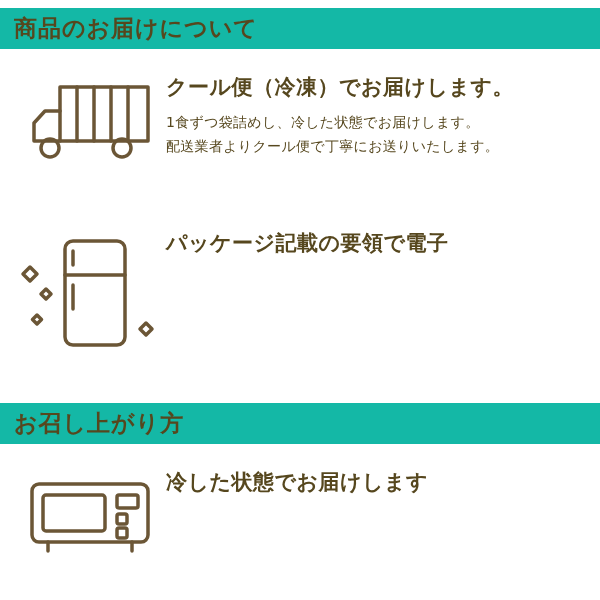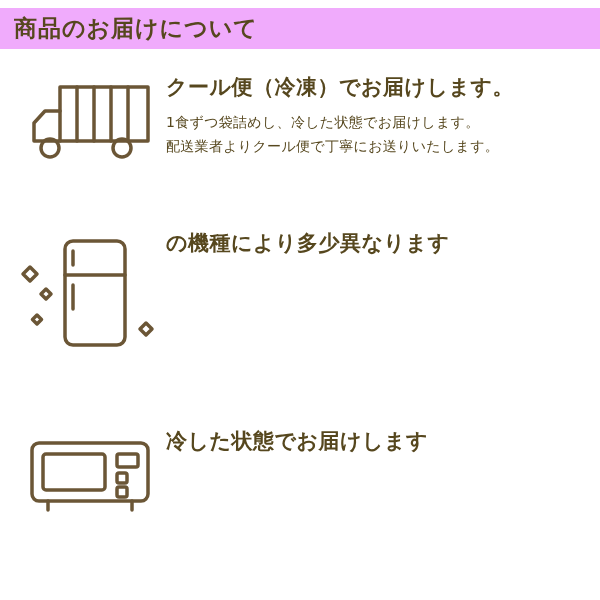--- a/index.html
+++ b/index.html
@@ -6,21 +6,21 @@
   html,body { width:600px; height:600px; }
   body {
     background:#ffffff;
     font-family:"DejaVu Sans","Liberation Sans",sans-serif;
     color:#57481f;
     overflow:hidden;
   }
   .page { width:600px; height:600px; display:flex; flex-direction:column; padding-top:8px; }
   .section { flex:1 1 0; display:flex; flex-direction:column; min-height:0; }
   .band {
-    background:#f0abfc;
+    background:#14b8a6;
     height:41px;
     flex:none;
     display:flex;
     align-items:center;
     padding:0 14px;
   }
   .band-title {
     font-size:23px;
     font-weight:bold;
     color:#56471e;
@@ -97,26 +97,29 @@
           <line x1="50" y1="38" x2="110" y2="38"></line>
           <line x1="58" y1="14" x2="58" y2="28"></line>
           <line x1="58" y1="48" x2="58" y2="72"></line>
           <path d="M15 30 l7 7 l-7 7 l-7 -7 Z"></path>
           <path d="M31 52 l5 5 l-5 5 l-5 -5 Z"></path>
           <path d="M22 78 l4.5 4.5 l-4.5 4.5 l-4.5 -4.5 Z"></path>
           <path d="M131 86 l6 6 l-6 6 l-6 -6 Z"></path>
         </svg>
       </div>
       <div class="text-box">
-        <div class="item-title">の機種により多少異なります</div>
+        <div class="item-title">パッケージ記載の要領で電子</div>
       </div>
     </div>
   </div>
 
   <div class="section">
+    <div class="band">
+      <div class="band-title">お召し上がり方</div>
+    </div>
     <div class="content">
       <div class="icon-box">
         <svg class="line-icon" width="126" height="84" viewBox="0 0 126 84">
           <rect x="5" y="8" width="116" height="58" rx="7"></rect>
           <rect x="16" y="19" width="62" height="36" rx="3"></rect>
           <rect x="90" y="19" width="21" height="13" rx="2"></rect>
           <rect x="90" y="38" width="10" height="10" rx="2"></rect>
           <rect x="90" y="52" width="10" height="10" rx="2"></rect>
           <line x1="21" y1="66" x2="21" y2="75"></line>
           <line x1="105" y1="66" x2="105" y2="75"></line>

